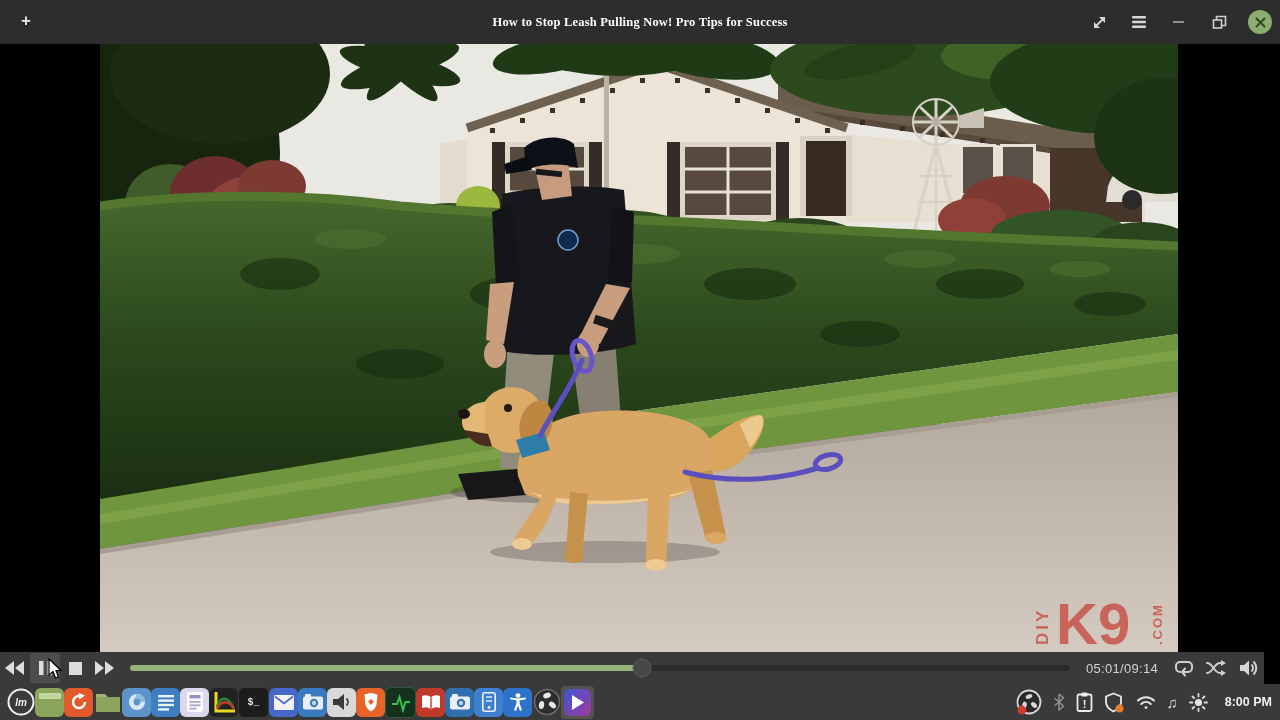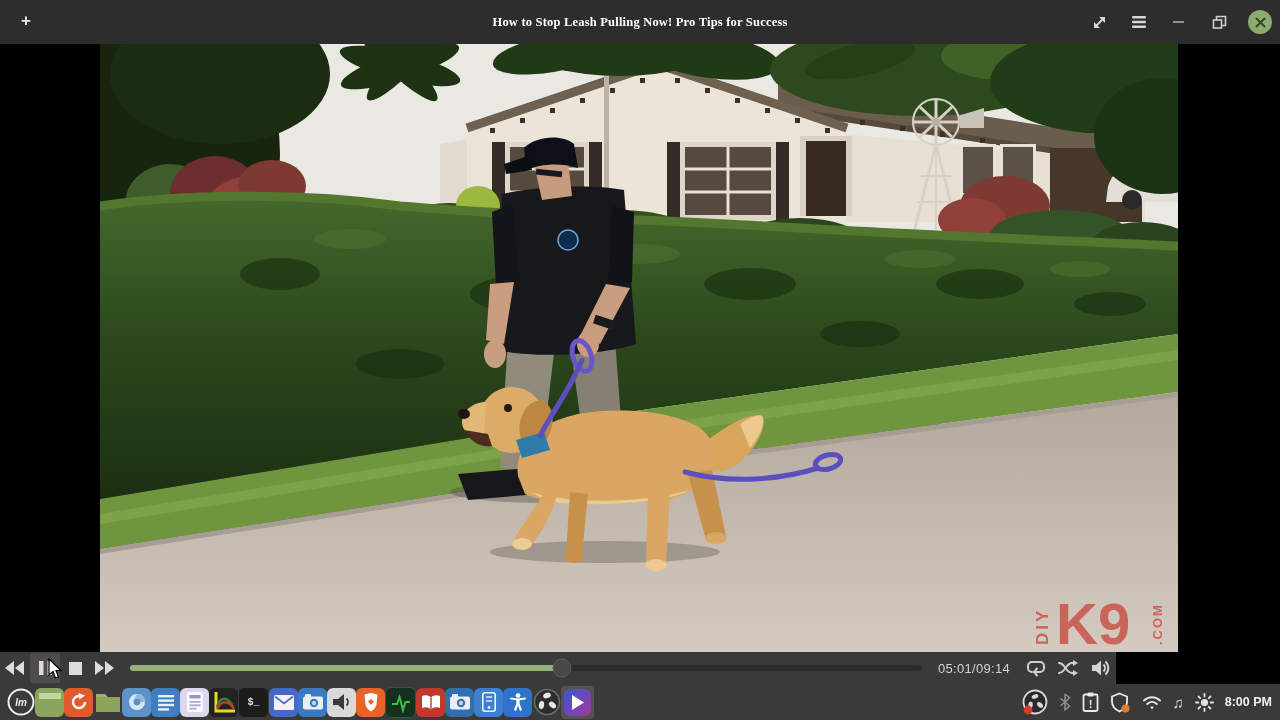--- a/index.html
+++ b/index.html
@@ -15,21 +15,21 @@
   .tb-title{position:absolute;left:0;right:0;top:0;height:44px;line-height:44px;text-align:center;
             color:#ffffff;font-size:12.5px;font-weight:bold;letter-spacing:.2px;font-family:Liberation Serif, serif;}
   .tb-right{position:absolute;right:8px;top:0;height:44px;display:flex;align-items:center;gap:18px;}
   .tb-btn{width:22px;height:22px;display:flex;align-items:center;justify-content:center;}
   .tb-close{width:24px;height:24px;border-radius:50%;background:#8cab70;display:flex;align-items:center;justify-content:center;}
   
   .stage{position:absolute;top:44px;left:0;width:1280px;height:608px;background:#000;}
   .video{position:absolute;left:100px;top:0;width:1078px;height:608px;overflow:hidden;}
   .video svg{display:block;}
   
-  .controls{position:absolute;left:0;bottom:36px;width:1116px;height:32px;background:#3a3a3a;
+  .controls{position:absolute;left:0;bottom:36px;width:1264px;height:32px;background:#3a3a3a;
             display:flex;align-items:center;padding:0;z-index:30;}
   .cbtn{width:30px;height:30px;display:flex;align-items:center;justify-content:center;flex:0 0 auto;}
   .cbtn.hovered{background:#4f4d4b;border-radius:2px;}
   .trackwrap{flex:1 1 auto;position:relative;height:18px;margin:0 16px 0 10px;}
   .track{position:absolute;left:0;right:0;top:6px;height:6px;background:#2b2b2b;border-radius:3px;}
   .fill{position:absolute;left:0;top:6px;height:6px;background:#96b27a;border-radius:3px;}
   .knob{position:absolute;top:9px;width:17px;height:17px;border-radius:50%;background:#474747;
         border:1px solid #5d5d5d;transform:translate(-50%,-50%);}
   .time{color:#d2d2d2;font-size:13px;flex:0 0 auto;margin-right:10px;letter-spacing:.3px;}
   .cicon{width:32px;height:30px;display:flex;align-items:center;justify-content:center;flex:0 0 auto;}
@@ -37,21 +37,21 @@
   
   .taskbar{position:absolute;left:0;bottom:0;width:1280px;height:36px;background:#3a3a3a;
            display:flex;align-items:center;padding:0 8px 0 6px;box-sizing:border-box;z-index:30;}
   .apps{display:flex;align-items:center;}
   .app{width:29px;height:29px;border-radius:6px;display:flex;align-items:center;justify-content:center;
        flex:0 0 auto;position:relative;}
   .app.activecell{background:#56524e;border-radius:4px;width:33px;height:33px;}
   .spacer{flex:1 1 auto;}
   .tray{display:flex;align-items:center;gap:11px;}
   .tray .ticon{display:flex;align-items:center;justify-content:center;}
-  .clock{color:#f0f0f0;font-size:12.5px;font-weight:bold;margin-left:0;white-space:nowrap;}
+  .clock{color:#f0f0f0;font-size:12.5px;font-weight:bold;margin-left:6px;white-space:nowrap;}
   .glyph{font-weight:bold;}
 </style>
 </head>
 <body>
 
 <div class="titlebar">
   <div class="tb-add">+</div>
   <div class="tb-title">How to Stop Leash Pulling Now! Pro Tips for Success</div>
   <div class="tb-right">
     <div class="tb-btn">

